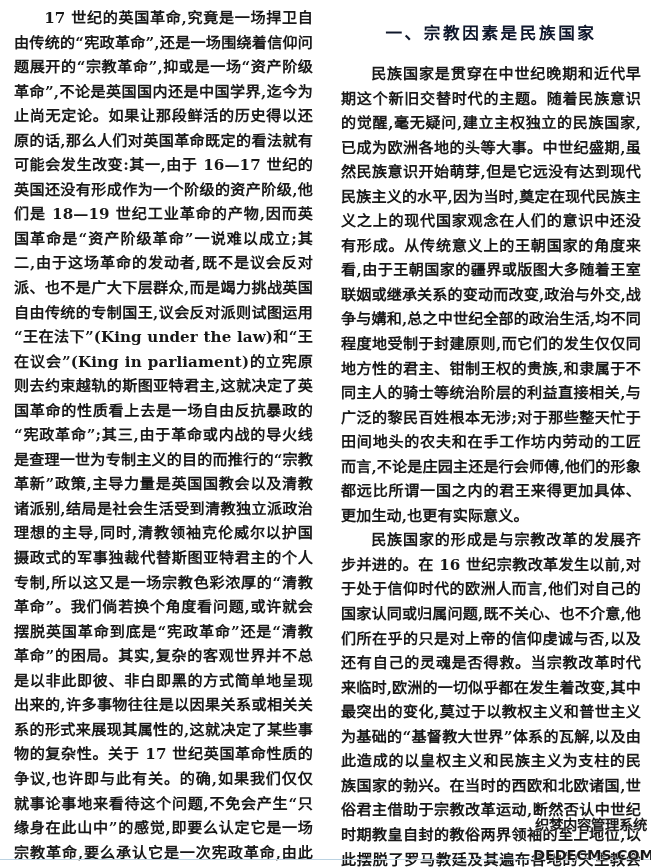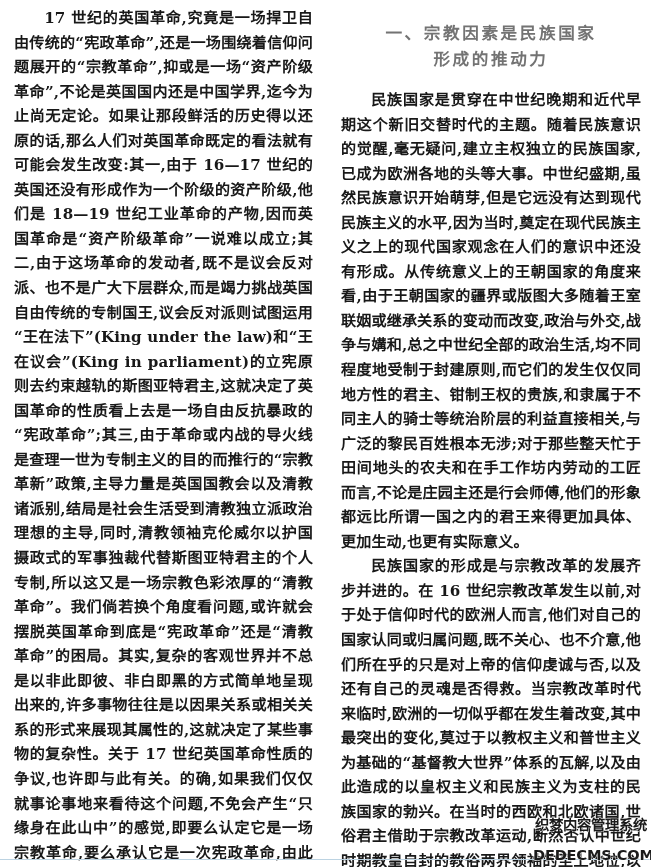--- a/index.html
+++ b/index.html
@@ -72,21 +72,21 @@
 
   
   .section-heading {
     margin: 14px 0 16px 0;
     text-align: center;
     font-family: "DejaVu Serif", "Liberation Serif", serif;
     font-weight: 700;
     font-size: 16.6px;
     line-height: 26px;
     letter-spacing: 2.6px;
-    color: #737373;
+    color: #0f172a;
   }
   .section-heading .hl {
     display: block;
     white-space: nowrap;
   }
   .section-heading .hl2 {
     display: block;
     white-space: nowrap;
   }
 
@@ -143,21 +143,20 @@
   <div class="columns">
 
     <div class="col col-left">
       <p class="para indent" style="color: rgb(24, 24, 24);">17 世纪的英国革命,究竟是一场捍卫自由传统的“宪政革命”,还是一场围绕着信仰问题展开的“宗教革命”,抑或是一场“资产阶级革命”,不论是英国国内还是中国学界,迄今为止尚无定论。如果让那段鲜活的历史得以还原的话,那么人们对英国革命既定的看法就有可能会发生改变:其一,由于 16—17 世纪的英国还没有形成作为一个阶级的资产阶级,他们是 18—19 世纪工业革命的产物,因而英国革命是“资产阶级革命”一说难以成立;其二,由于这场革命的发动者,既不是议会反对派、也不是广大下层群众,而是竭力挑战英国自由传统的专制国王,议会反对派则试图运用“王在法下”(King under the law)和“王在议会”(King in parliament)的立宪原则去约束越轨的斯图亚特君主,这就决定了英国革命的性质看上去是一场自由反抗暴政的“宪政革命”;其三,由于革命或内战的导火线是查理一世为专制主义的目的而推行的“宗教革新”政策,主导力量是英国国教会以及清教诸派别,结局是社会生活受到清教独立派政治理想的主导,同时,清教领袖克伦威尔以护国摄政式的军事独裁代替斯图亚特君主的个人专制,所以这又是一场宗教色彩浓厚的“清教革命”。我们倘若换个角度看问题,或许就会摆脱英国革命到底是“宪政革命”还是“清教革命”的困局。其实,复杂的客观世界并不总是以非此即彼、非白即黑的方式简单地呈现出来的,许多事物往往是以因果关系或相关关系的形式来展现其属性的,这就决定了某些事物的复杂性。关于 17 世纪英国革命性质的争议,也许即与此有关。的确,如果我们仅仅就事论事地来看待这个问题,不免会产生“只缘身在此山中”的感觉,即要么认定它是一场宗教革命,要么承认它是一次宪政革命,由此陷于非此即彼的对立认识之中而不得其解。本文拟透过查理一世统治时期推行的“宗教革新”(religious reforms)政策这个侧面,把英国革命纳入到民族国家形成的宏观背景下去审视,进而探究英国革命与民族国家形成之间的关系,似可跳出对英国革命认识上的误区,从而深化对这场复杂革命的性质的理解。</p>
     </div>
 
     <div class="col col-right">
 
       <div class="section-heading">
         <span class="hl">一、宗教因素是民族国家</span>
-        <span class="hl2">形成的推动力</span>
       </div>
 
       <p class="para indent" style="color: rgb(24, 24, 24);">民族国家是贯穿在中世纪晚期和近代早期这个新旧交替时代的主题。随着民族意识的觉醒,毫无疑问,建立主权独立的民族国家,已成为欧洲各地的头等大事。中世纪盛期,虽然民族意识开始萌芽,但是它远没有达到现代民族主义的水平,因为当时,奠定在现代民族主义之上的现代国家观念在人们的意识中还没有形成。从传统意义上的王朝国家的角度来看,由于王朝国家的疆界或版图大多随着王室联姻或继承关系的变动而改变,政治与外交,战争与媾和,总之中世纪全部的政治生活,均不同程度地受制于封建原则,而它们的发生仅仅同地方性的君主、钳制王权的贵族,和隶属于不同主人的骑士等统治阶层的利益直接相关,与广泛的黎民百姓根本无涉;对于那些整天忙于田间地头的农夫和在手工作坊内劳动的工匠而言,不论是庄园主还是行会师傅,他们的形象都远比所谓一国之内的君王来得更加具体、更加生动,也更有实际意义。</p>
 
       <p class="para indent" style="color: rgb(24, 24, 24);">民族国家的形成是与宗教改革的发展齐步并进的。在 16 世纪宗教改革发生以前,对于处于信仰时代的欧洲人而言,他们对自己的国家认同或归属问题,既不关心、也不介意,他们所在乎的只是对上帝的信仰虔诚与否,以及还有自己的灵魂是否得救。当宗教改革时代来临时,欧洲的一切似乎都在发生着改变,其中最突出的变化,莫过于以教权主义和普世主义为基础的“基督教大世界”体系的瓦解,以及由此造成的以皇权主义和民族主义为支柱的民族国家的勃兴。在当时的西欧和北欧诸国,世俗君主借助于宗教改革运动,断然否认中世纪时期教皇自封的教俗两界领袖的至上地位,以此摆脱了罗马教廷及其遍布各地的天主教会组织的权威与控制,并把原来独立于世俗政权,甚至凌驾于世俗政权之上的宗教组织,置于象征着现代主权国家、代表着民族国家利益的世俗王权的集中管理之下。以王权代替教皇权、以各民族国家代替大一统的“基督教大世界”,这是由欧洲的宗教改革引发的一次历史性的巨变。对此,有学者评论说:“历史上</p>
     </div>
 
   </div>
 
   <div id="watermark">

